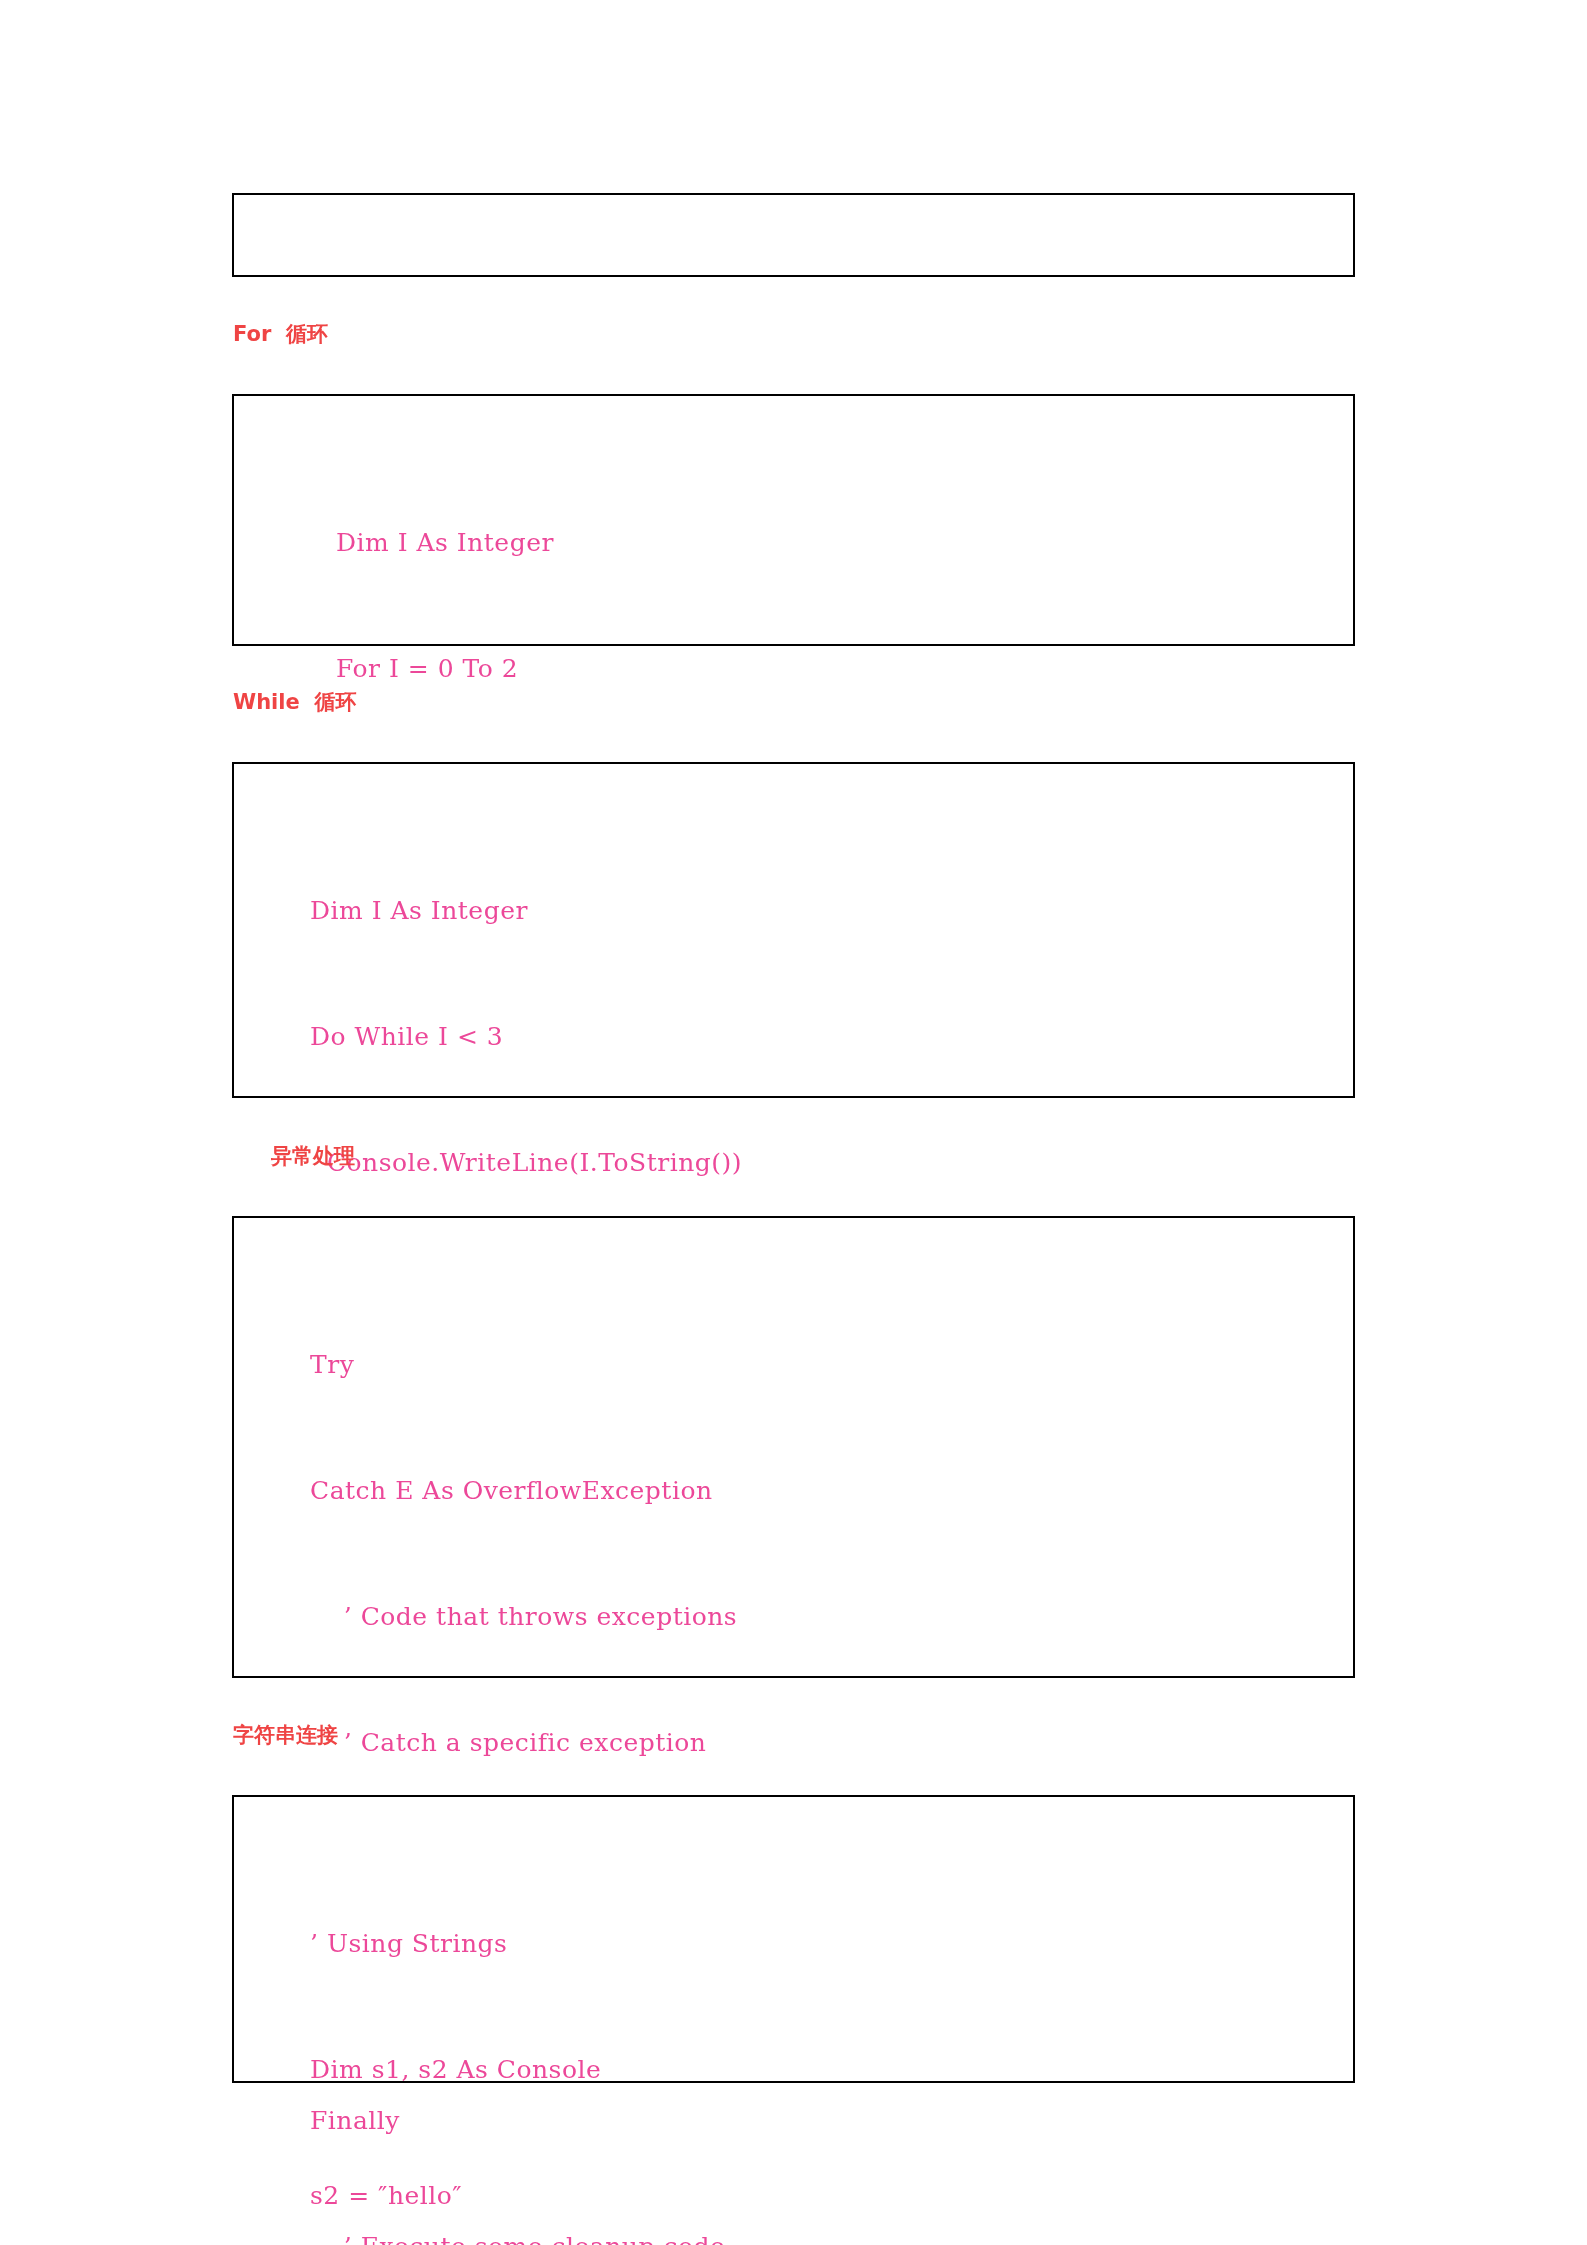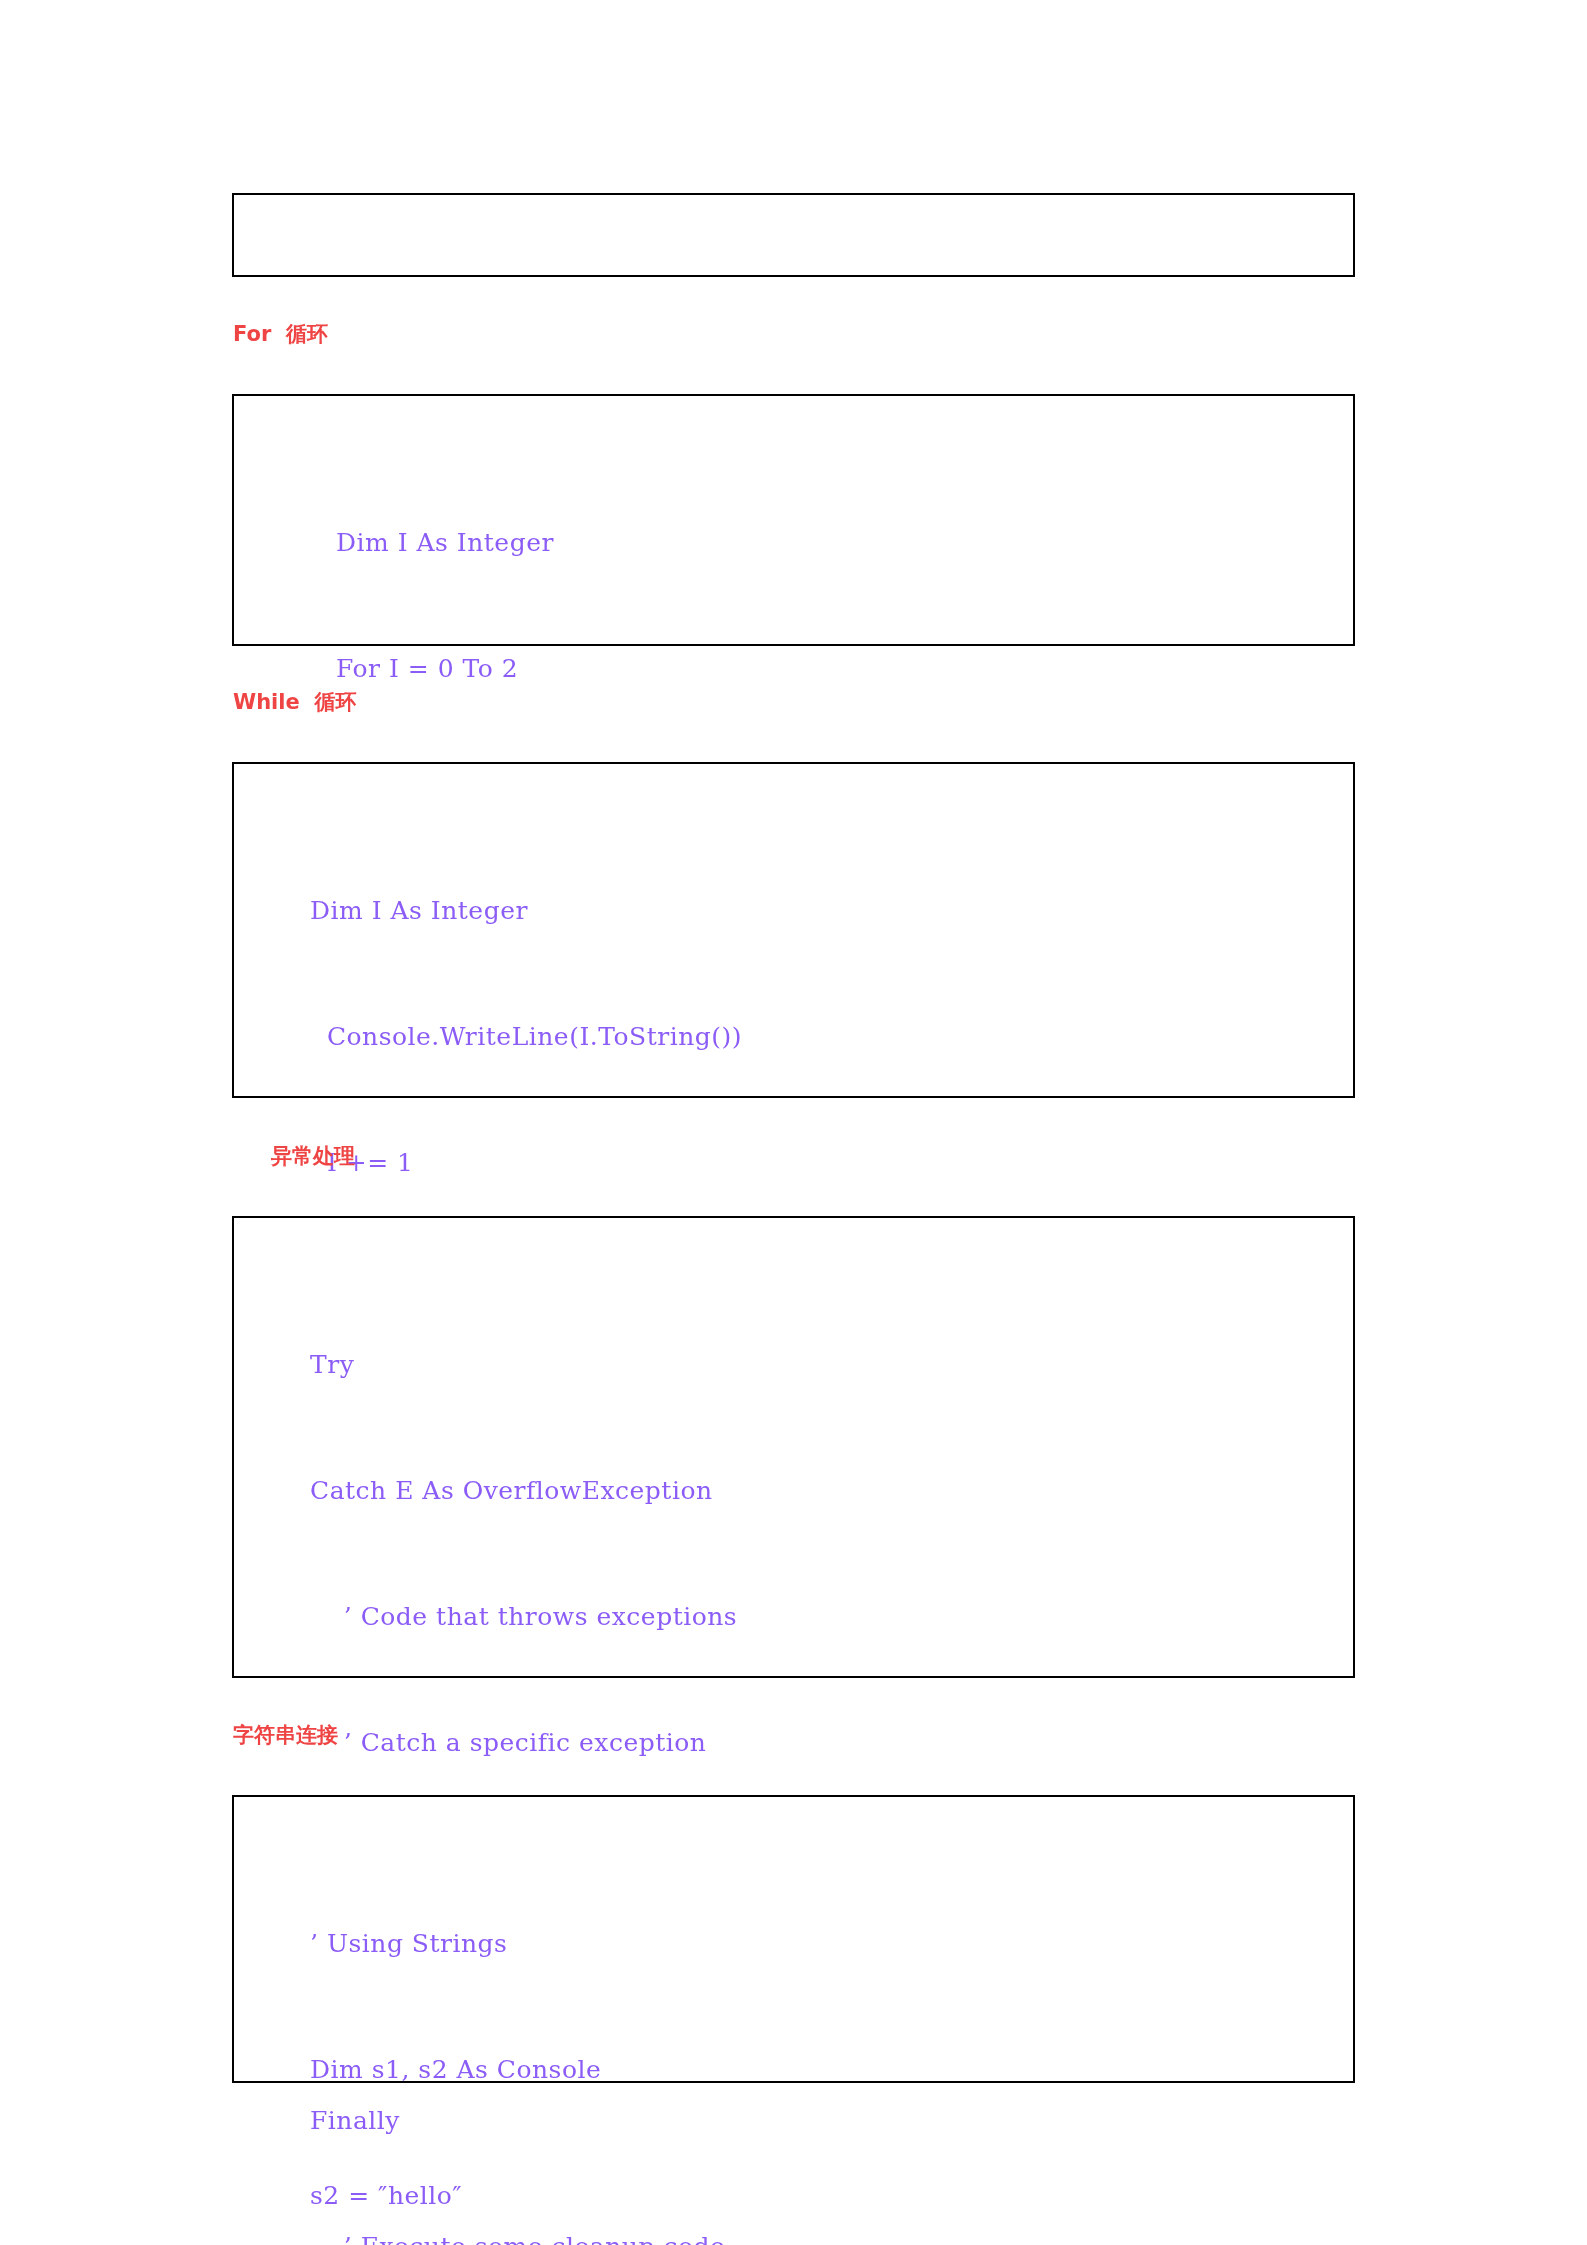--- a/index.html
+++ b/index.html
@@ -19,21 +19,21 @@
       font-weight: bold;
       font-size: 21px;
       color: #ef4444;
       line-height: 32px;
       white-space: pre;
     }
     .code {
       position: absolute;
       font-family: "DejaVu Serif", serif;
       font-size: 25px;
-      color: #8b5cf6;
+      color: #ec4899;
       white-space: pre;
       line-height: 42px;
       letter-spacing: 0.5px;
     }
     .code-line { display: block; height: 42px; }
   </style>
 </head>
 <body>
 
 <div class="box" style="top:193px; height:84px;"></div>
@@ -45,20 +45,21 @@
     <span class="code-line">For I = 0 To 2</span>
     <span class="code-line">  a(I) = ″test″</span>
     <span class="code-line">Next</span>
   </div>
 </div>
 
 <div class="heading" style="top:686px;">While  循环</div>
 <div class="box" style="top:762px; height:336px;">
   <div class="code" style="left:76px; top:42px;">
     <span class="code-line">Dim I As Integer</span>
+    <span class="code-line">Do While I &lt; 3</span>
     <span class="code-line">  Console.WriteLine(I.ToString())</span>
     <span class="code-line">  I += 1</span>
     <span class="code-line">Loop</span>
   </div>
 </div>
 
 <div class="heading" style="top:1140px;margin-left:38px;">异常处理</div>
 <div class="box" style="top:1216px; height:462px;">
   <div class="code" style="left:76px; top:42px;">
     <span class="code-line">Try</span>

